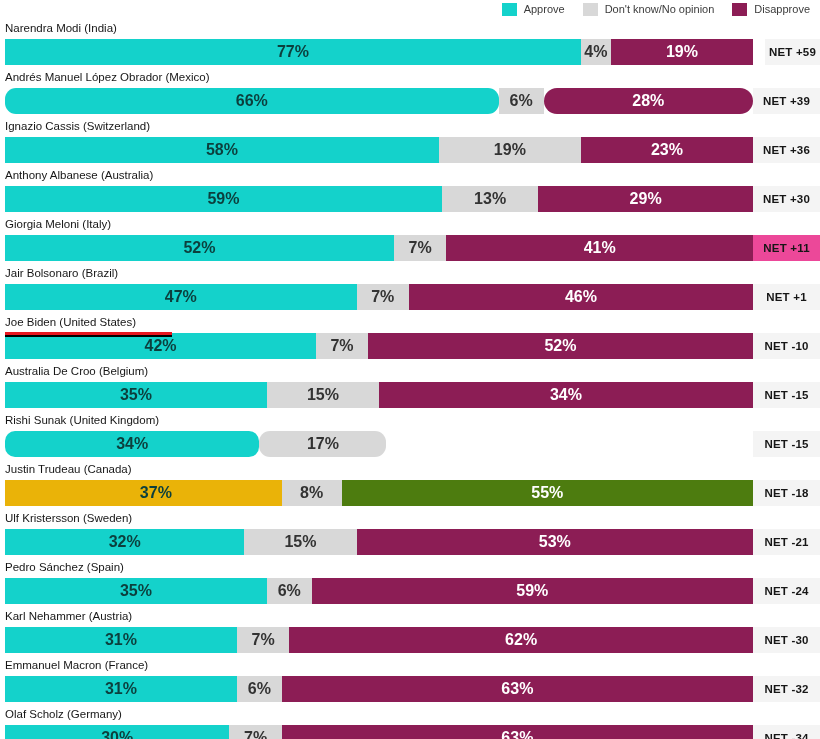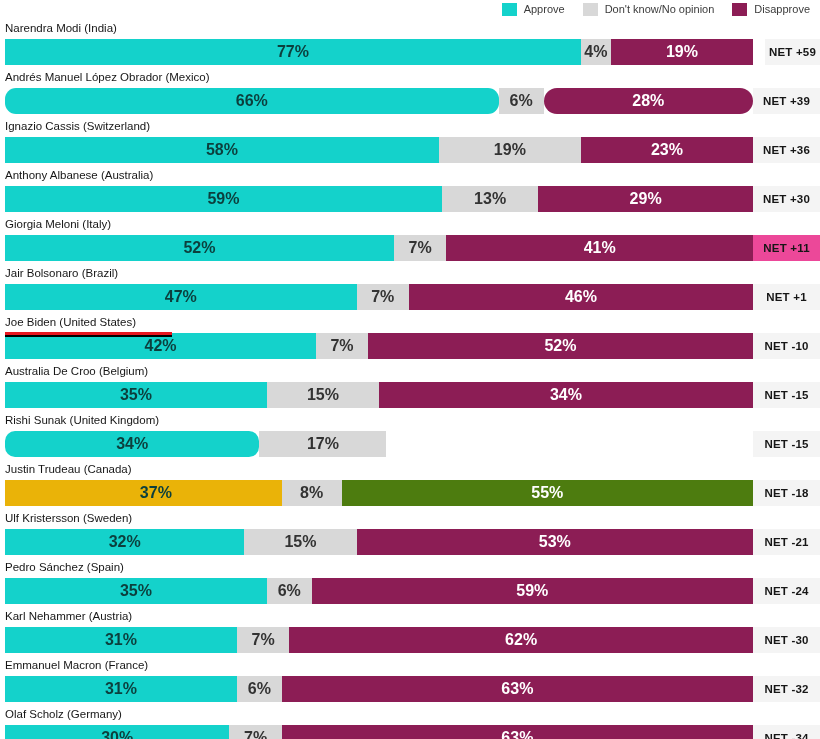--- a/index.html
+++ b/index.html
@@ -228,21 +228,21 @@
           <div class="seg seg-disapprove" style="width: 50%; background: rgb(140, 29, 85);">34%</div>
         </div>
         <div class="net" style="background: rgb(244, 244, 244);">NET -15</div>
       </div>
     </div>
     <div class="row">
       <div class="row-label">Rishi Sunak (United Kingdom)</div>
       <div class="bar-area">
         <div class="segments">
           <div class="seg seg-approve" style="width: 34%; background: rgb(20, 210, 203); border-radius: 10px;">34%</div>
-          <div class="seg seg-dk" style="width: 17%; background: rgb(216, 216, 216);">17%</div>
+          <div class="seg seg-dk" style="width: 17%; background: rgb(216, 216, 216); border-radius: 11px;">17%</div>
         </div>
         <div class="net" style="background: rgb(244, 244, 244);">NET -15</div>
       </div>
     </div>
     <div class="row">
       <div class="row-label">Justin Trudeau (Canada)</div>
       <div class="bar-area">
         <div class="segments">
           <div class="seg seg-approve" style="width: 37%; background: #eab308; padding-left: 25px;">37%</div>
           <div class="seg seg-dk" style="width: 8%; background: rgb(216, 216, 216);">8%</div>

